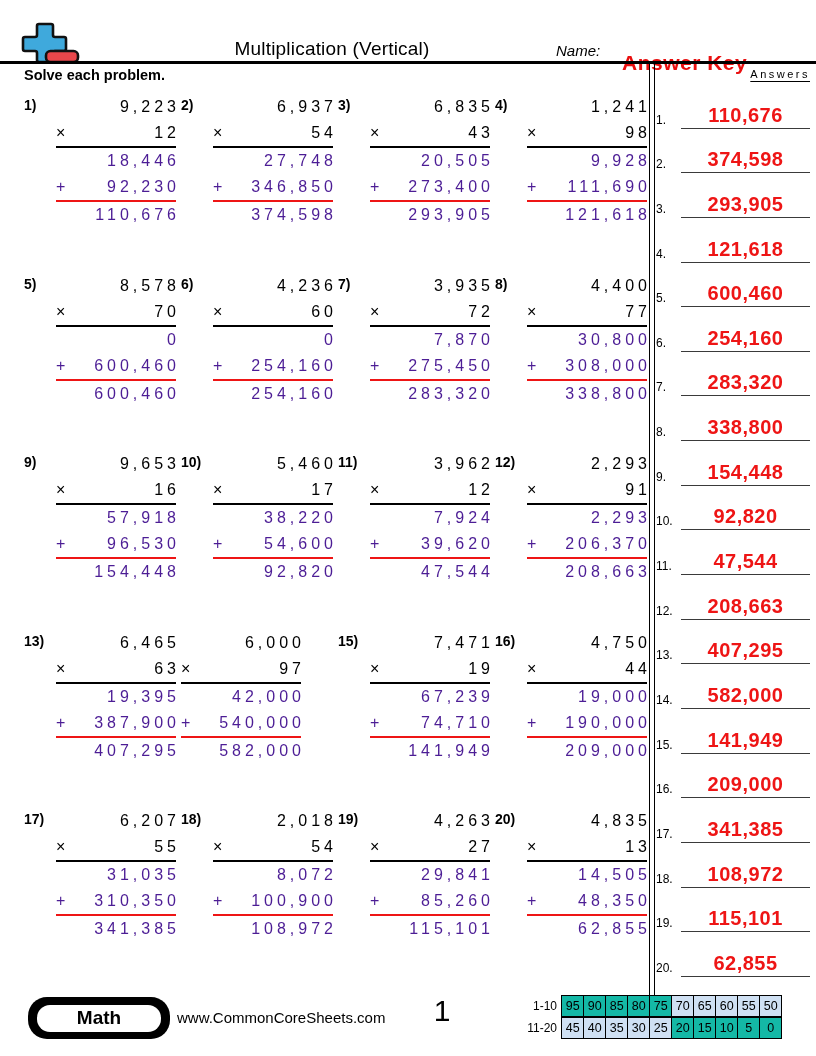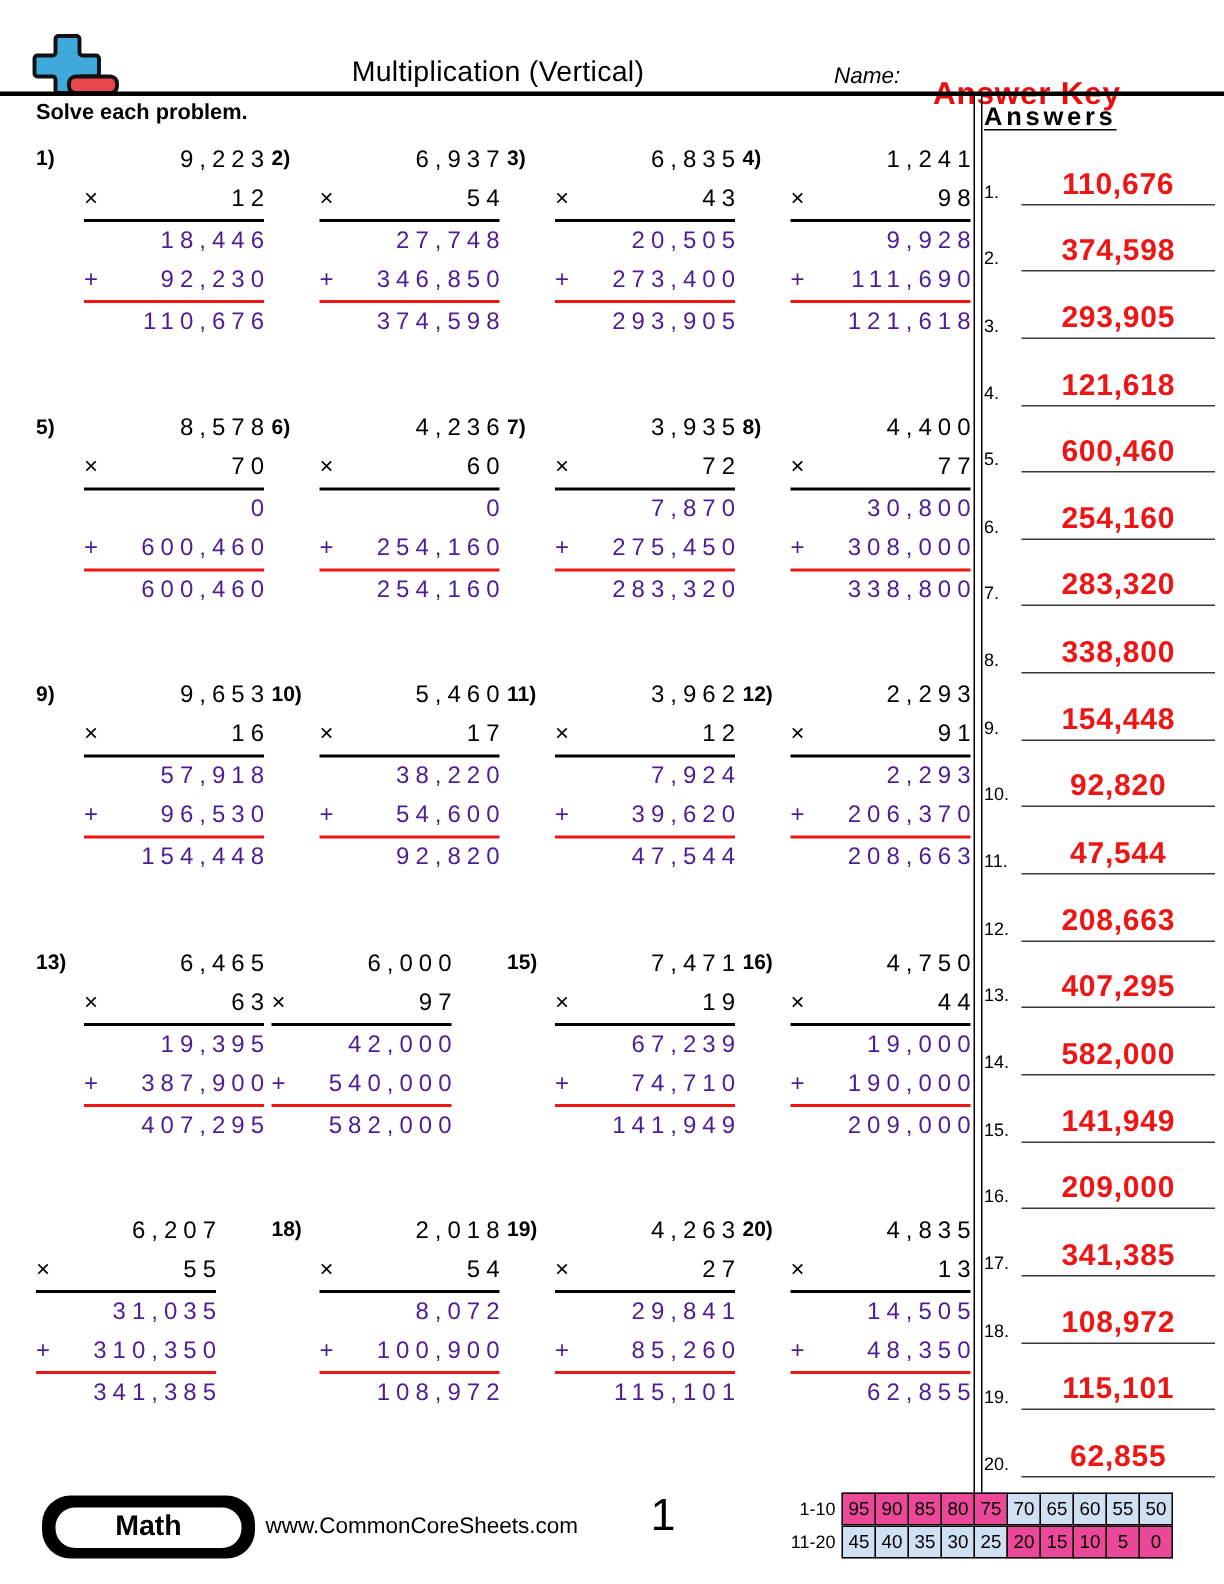--- a/index.html
+++ b/index.html
@@ -29,21 +29,21 @@
   .wrow .val { margin-left:auto; letter-spacing:4px; margin-right:-4px; white-space:nowrap; }
   .wrow .sym { letter-spacing:0; }
   .mult-row { border-bottom:2.5px solid #000; }
   .red { color:#4c1d95; }
   .part2-row { border-bottom:2px solid #ee1515; }
 
   
   .v-divider { position:absolute; left:649px; top:64px; height:931px; width:6px;
                border-left:1.5px solid #000; border-right:1.5px solid #000; }
   .answers-panel { position:absolute; left:656px; top:68px; width:154px; }
-  .answers-title { text-align:left; font-size:17px; font-weight:bold; letter-spacing:2.5px;
+  .answers-title { text-align:right; font-size:11px; font-weight:normal; letter-spacing:2.5px;
                    text-decoration:underline; text-underline-offset:3px; }
   .answers-list { margin-top:4px; }
   .answer-row { height:44.65px; display:flex; align-items:flex-end; }
   .a-num { font-size:12px; width:25px; padding-bottom:2px; }
   .a-line { flex:1; border-bottom:1.6px solid #3a3a3a; text-align:center; font-size:20px;
             font-weight:bold; color:#ee1515; padding-bottom:3px; line-height:1;
             letter-spacing:.5px; }
 
   
   .badge { position:absolute; left:28px; top:997px; width:142px; height:42px; background:#000;
@@ -52,21 +52,21 @@
                  align-items:center; justify-content:center; font-weight:bold; font-size:19px; }
   .website { position:absolute; left:177px; top:1009px; font-size:15px; }
   .page-number { position:absolute; left:400px; top:994px; width:84px; text-align:center;
                  font-size:30px; }
   .score-table { position:absolute; left:524px; top:995px; }
   .score-row { display:flex; align-items:center; height:22px; }
   .score-row + .score-row .score-cell { margin-top:-1px; }
   .row-label { width:37px; text-align:right; padding-right:4px; font-size:12px; }
   .score-cells { display:flex; }
   .score-cell { width:23.3px; height:22px; border:1.3px solid #000; margin-left:-1.3px;
-                text-align:center; font-size:12.5px; line-height:20px; background:#ec4899; }
+                text-align:center; font-size:12.5px; line-height:20px; background:#14b8a6; }
   .score-cells .score-cell:first-child { margin-left:0; }
   .score-cell.hl { background:#cfe0f3; }
 </style>
 </head>
 <body>
 
 <div class="page">
 
   <div class="logo">
     <svg width="62" height="44" viewBox="0 0 62 44">
@@ -442,20 +442,21 @@
           <span class="sym">+</span>
           <span class="val p-part2">190,000</span>
         </div>
         <div class="wrow red">
           <span class="val p-total">209,000</span>
         </div>
       </div>
     </div>
 
     <div class="problem">
+      <span class="p-label">17)</span>
       <div class="work">
         <div class="wrow">
           <span class="val p-top">6,207</span>
         </div>
         <div class="wrow mult-row">
           <span class="sym">×</span>
           <span class="val p-mult">55</span>
         </div>
         <div class="wrow red">
           <span class="val p-part1">31,035</span>

